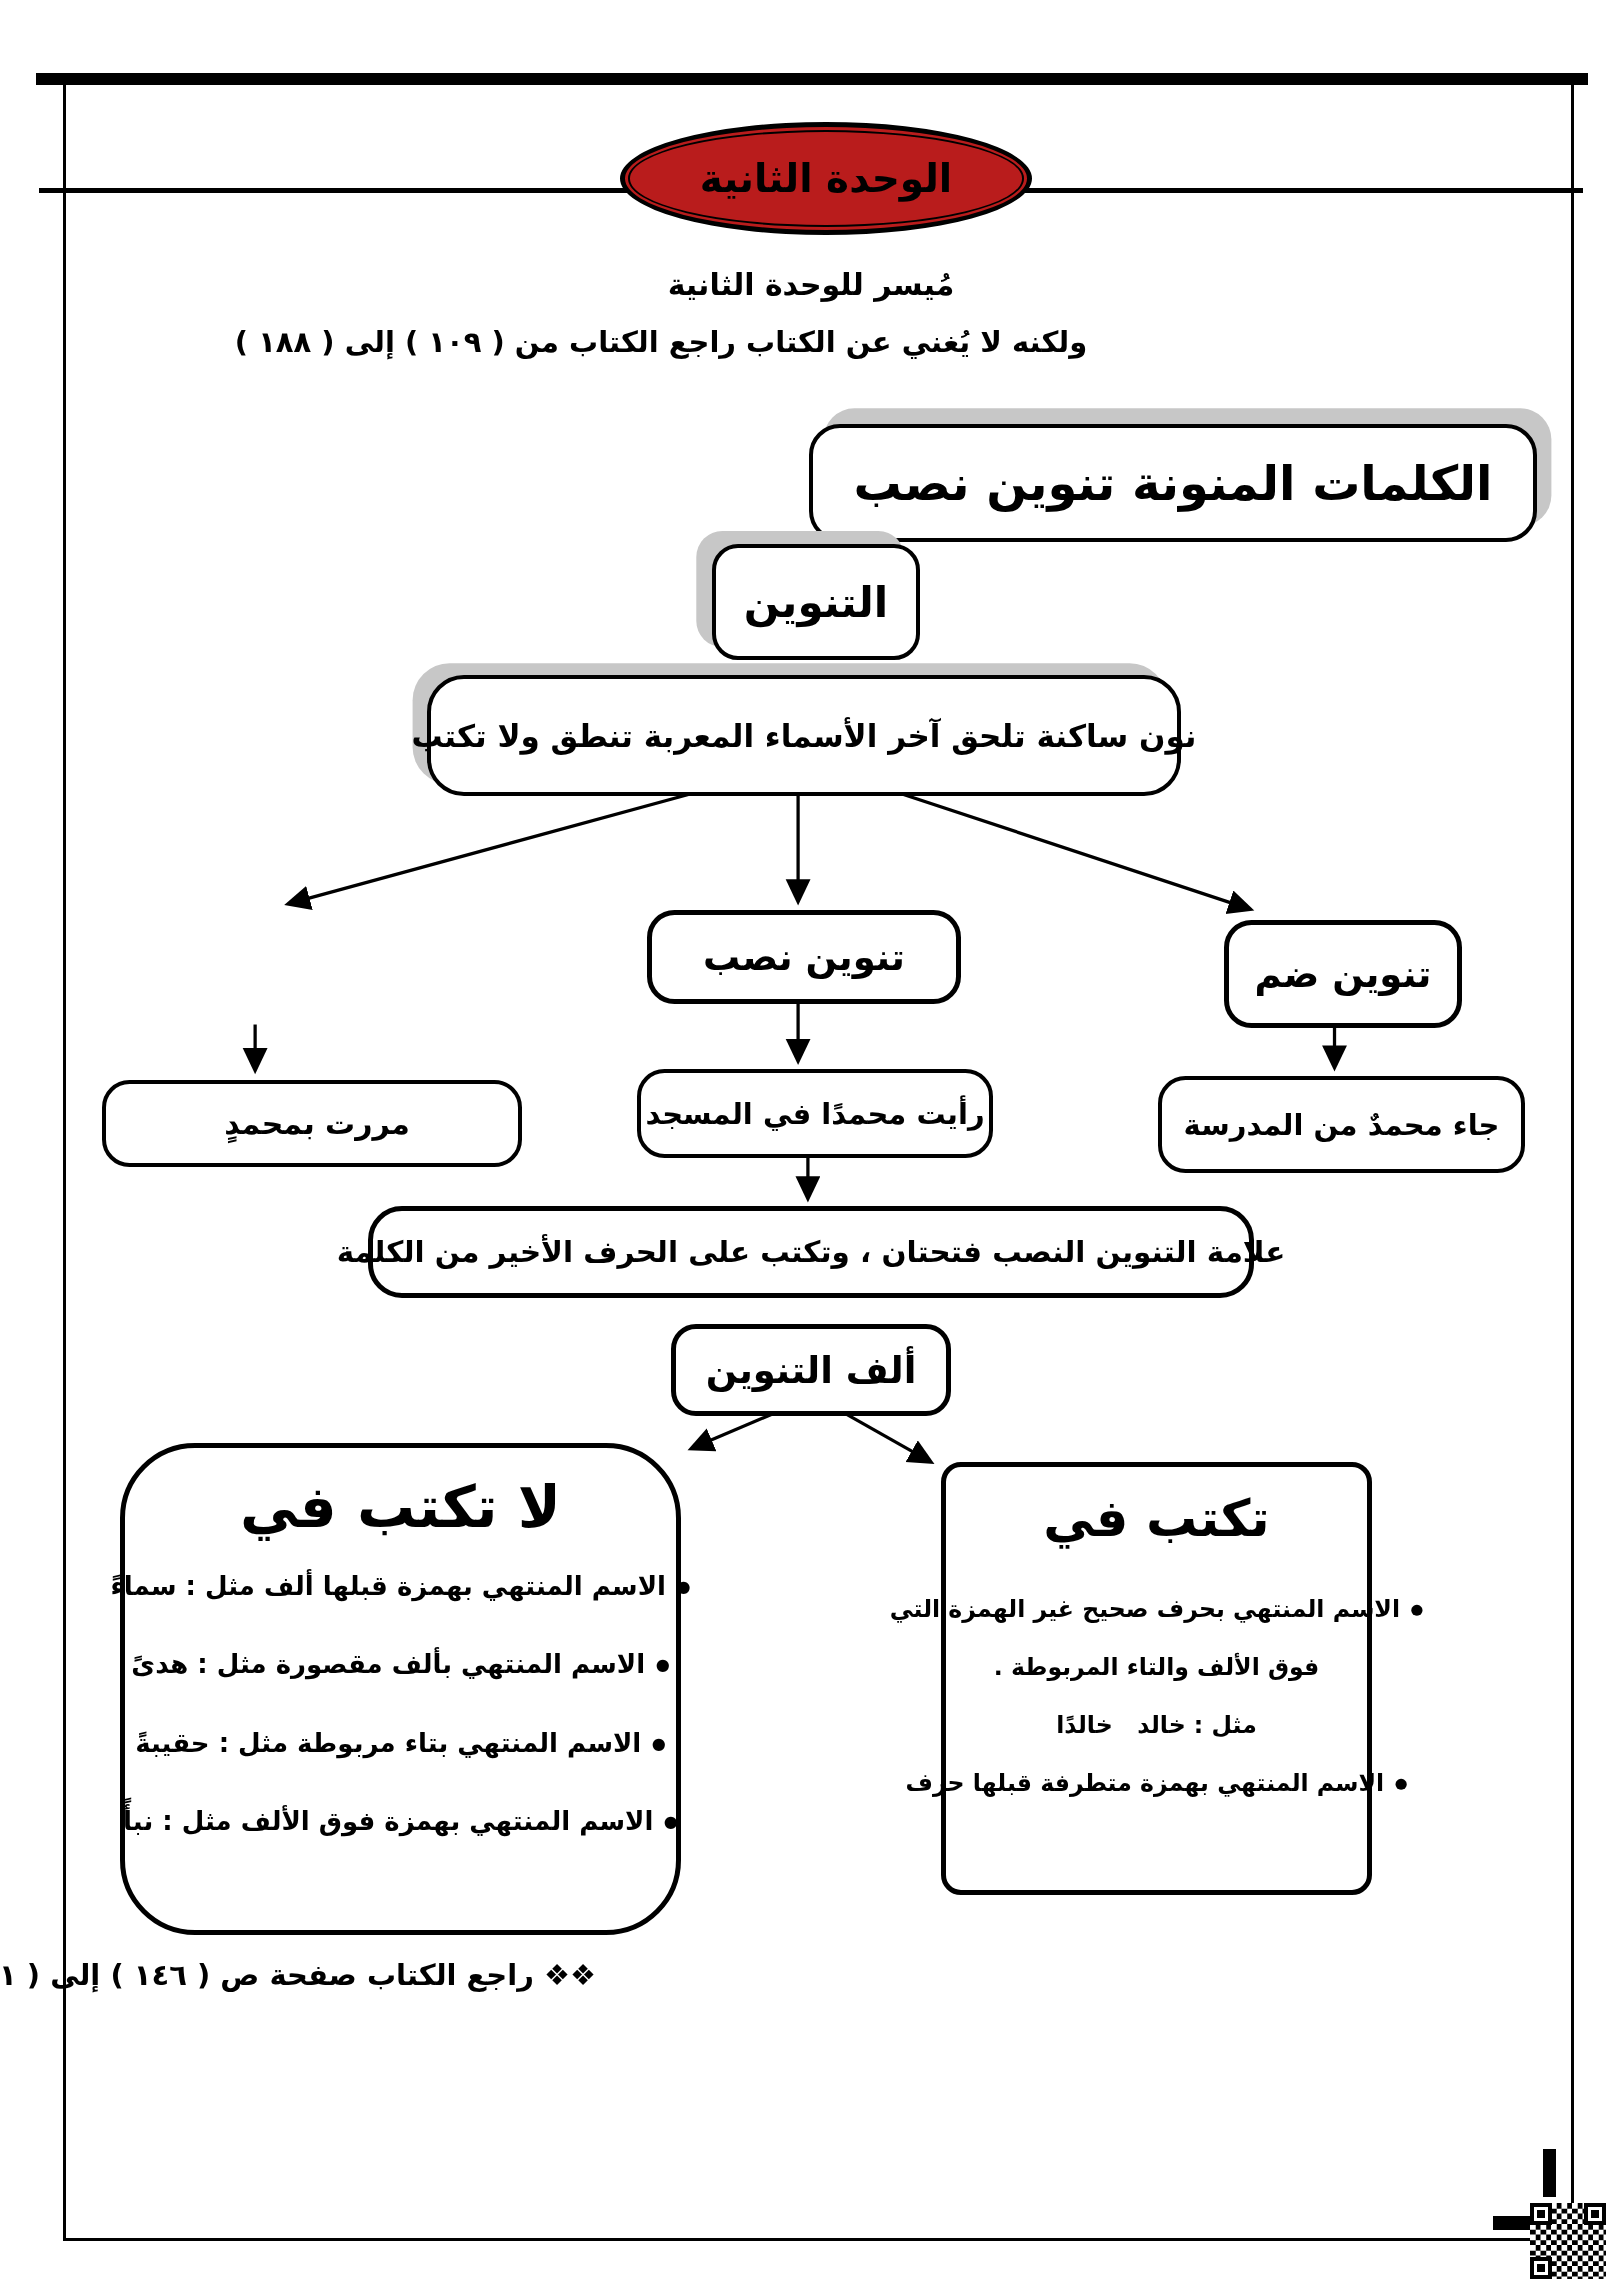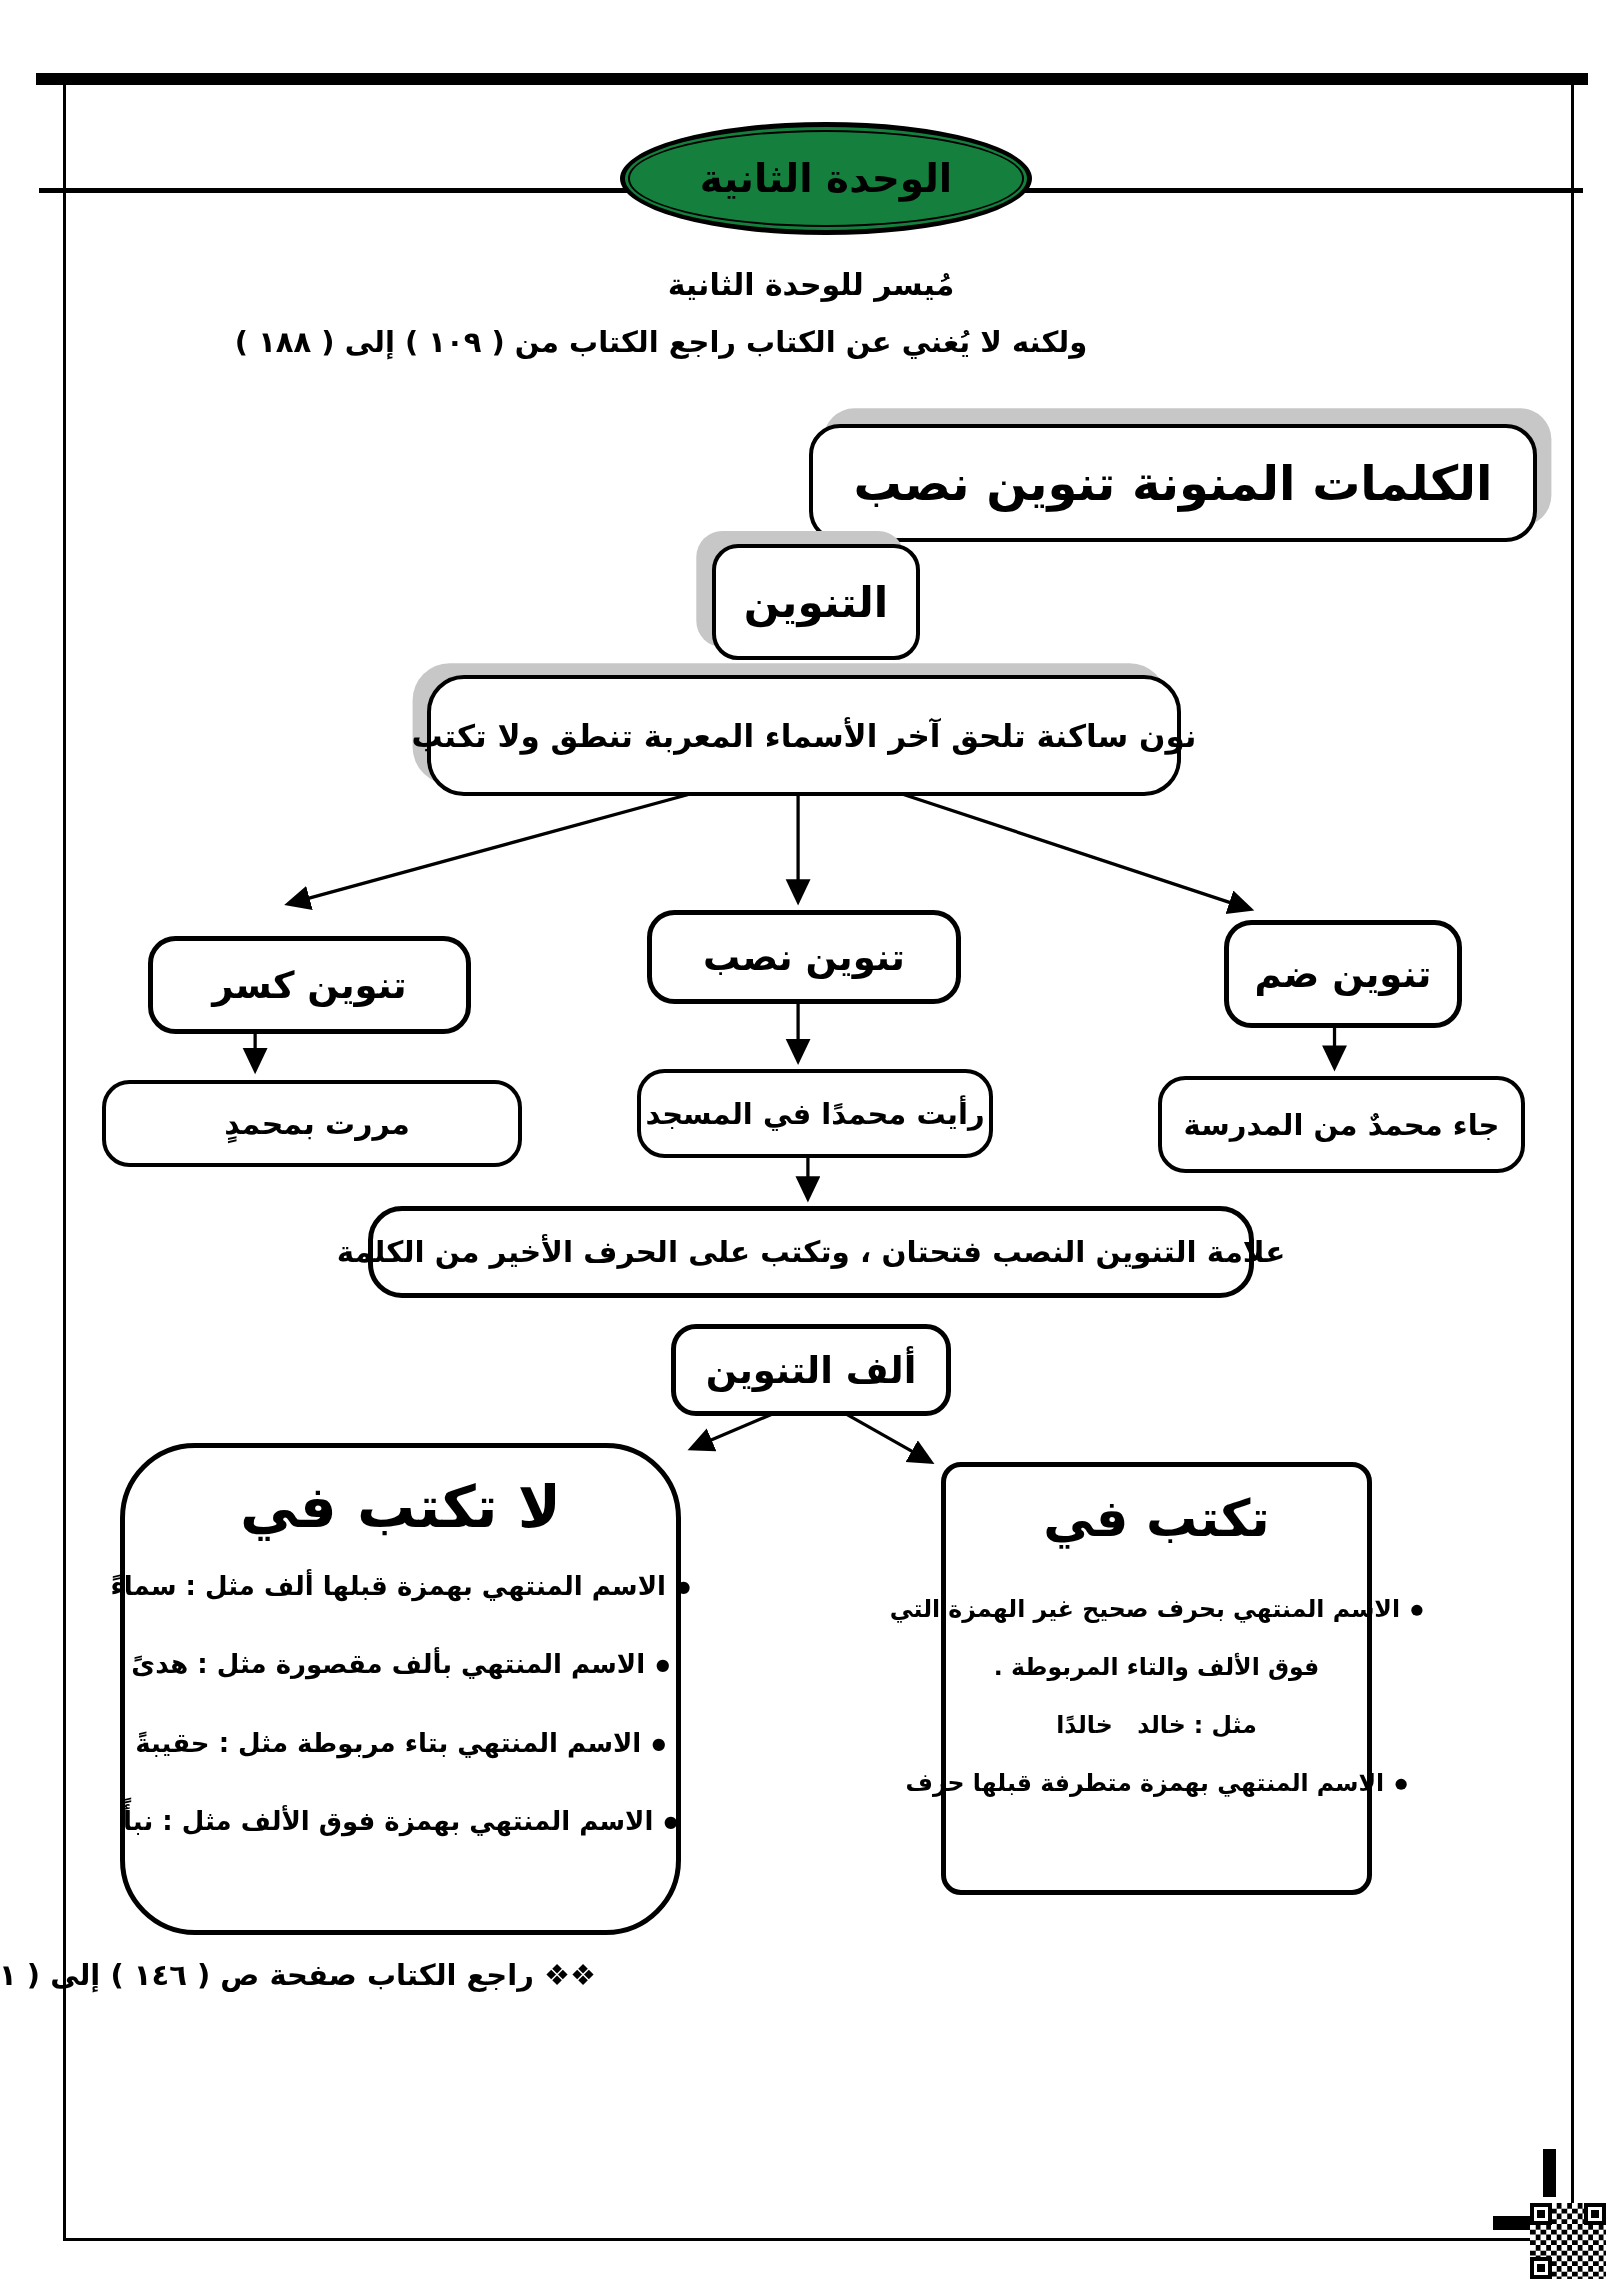--- a/index.html
+++ b/index.html
@@ -6,21 +6,21 @@
   .page{position:relative;width:1623px;height:2295px;background:#fff;overflow:hidden;
         font-family:"DejaVu Sans",sans-serif;font-weight:700;color:#000;direction:rtl;}
 
   
   .top-bar{position:absolute;left:36px;top:73px;width:1552px;height:11.8px;background:#000;}
   .frame{position:absolute;left:63px;top:84px;width:1505px;height:2154px;
          border-left:3.9px solid #000;border-right:3.9px solid #000;border-bottom:3.9px solid #000;}
   .head-rule{position:absolute;left:39px;top:188px;width:1544px;height:4.6px;background:#000;}
 
   
-  .oval{position:absolute;left:620px;top:122px;width:402px;height:103px;background:#15803d;
+  .oval{position:absolute;left:620px;top:122px;width:402px;height:103px;background:#b91c1c;
         border:5.2px solid #000;border-radius:50%;display:flex;align-items:center;justify-content:center;z-index:4;}
   .oval::before{content:"";position:absolute;inset:3.3px;border:2.6px solid #000;border-radius:50%;}
   .oval span{font-size:39px;font-weight:900;letter-spacing:-1.3px;}
 
   .subtitle{position:absolute;left:65px;top:267px;width:1492px;text-align:center;font-size:30px;font-weight:900;}
   .note{position:absolute;left:0;top:325px;width:1322px;text-align:center;font-size:29px;font-weight:900;white-space:pre;}
 
   
   .nbox{position:absolute;background:#fff;border:4.6px solid #000;border-radius:27.5px;
         display:flex;align-items:center;justify-content:center;text-align:center;white-space:pre;z-index:3;}
@@ -114,23 +114,20 @@
   </div>
 
   <div class="nbox root-box">
     <span>التنوين</span>
   </div>
 
   <div class="nbox def-box">
     <span>نون ساكنة تلحق آخر الأسماء المعربة تنطق ولا تكتب</span>
   </div>
 
-  <div class="nbox cat-kasr">
-    <span>تنوين كسر</span>
-  </div>
   <div class="nbox cat-nasb">
     <span>تنوين نصب</span>
   </div>
   <div class="nbox cat-damm">
     <span>تنوين ضم</span>
   </div>
 
   <div class="nbox ex-kasr">
     <span>مررت بمحمدٍ</span>
   </div>

